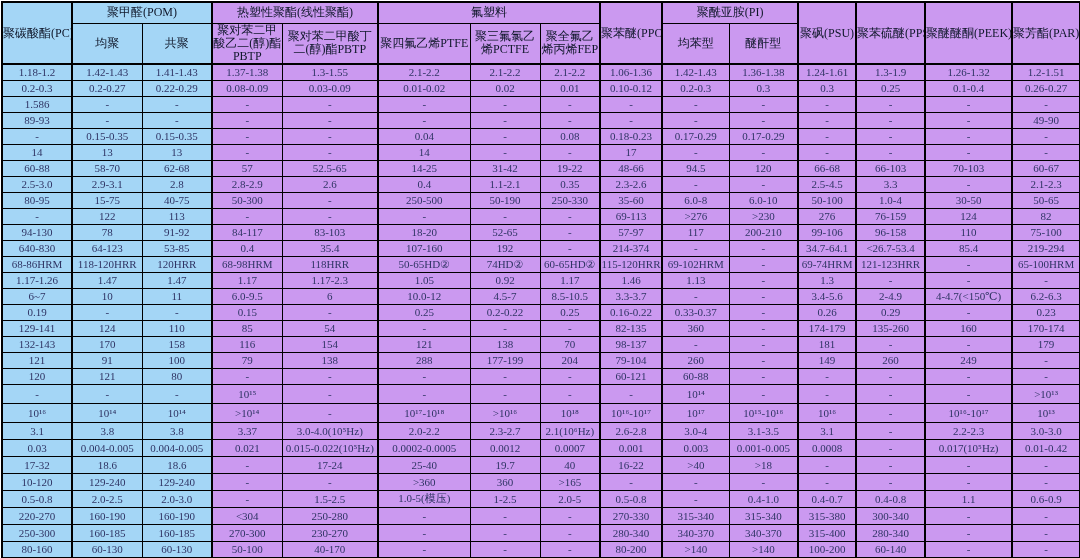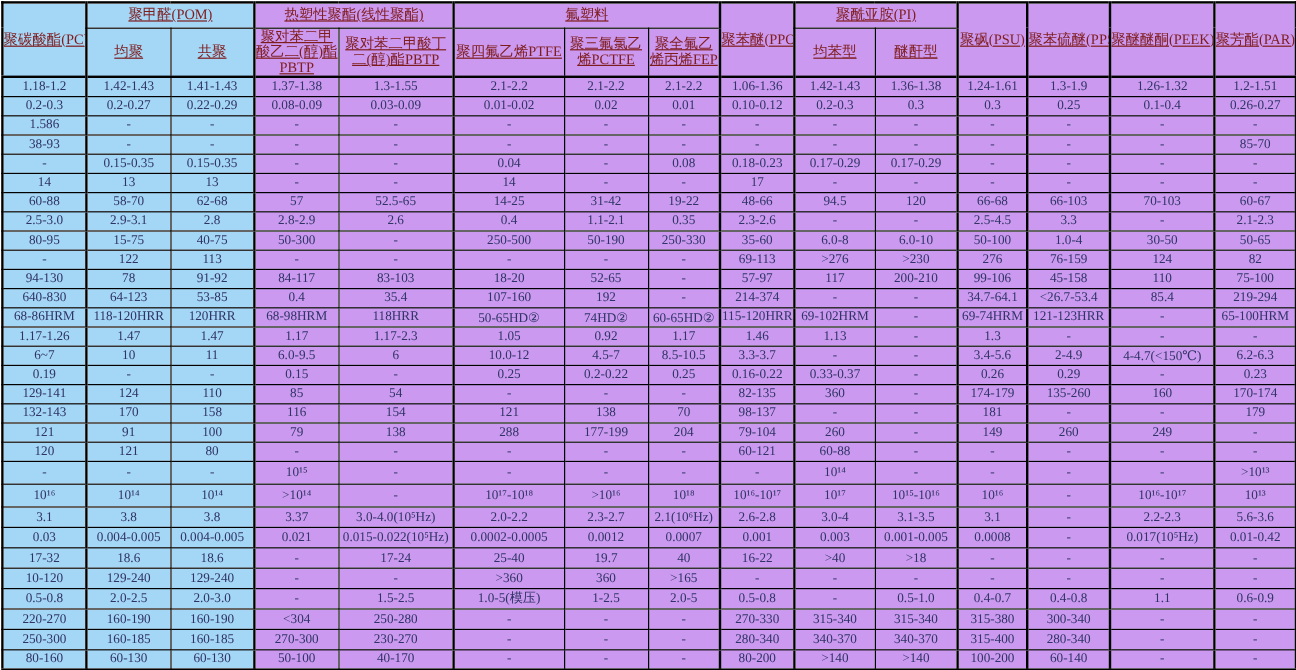--- a/index.html
+++ b/index.html
@@ -3,21 +3,21 @@
 <meta charset="utf-8">
 <style>
   html,body{margin:0;padding:0;background:#ffffff;}
   body{width:1080px;height:558px;overflow:hidden;
        font-family:"Liberation Serif","DejaVu Serif",serif;}
   .wrap{position:absolute;top:1px;left:1px;}
   table{border-collapse:collapse;table-layout:fixed;width:1078px;height:554px;
         border:2px solid #000;border-bottom:3px solid #000;}
   td,th{border:1px solid #000;padding:0;text-align:center;vertical-align:middle;
         overflow:hidden;white-space:nowrap;font-weight:normal;}
-  thead th{font-size:12px;color:#7f1d1d;line-height:13px;text-decoration:underline;}
+  thead th{font-size:12px;color:#0f172a;line-height:13px;}
   thead th.wrapok{white-space:normal;}
   tbody td{font-size:11px;color:#2f3464;letter-spacing:0;}
   .blue{background:#a4d6f6;}
   .purple{background:#cb99f0;}
   .sep{border-right:2px solid #000;}
   thead tr.g{height:21px;}
   thead tr.s{height:41px;}
   thead{border-bottom:2px solid #000;}
   tbody tr{height:16px;}
   tbody tr.tall{height:19px;}
@@ -116,35 +116,35 @@
           <td class="purple sep">-</td>
           <td class="purple sep">-</td>
           <td class="purple">-</td>
           <td class="purple sep">-</td>
           <td class="purple sep">-</td>
           <td class="purple sep">-</td>
           <td class="purple sep">-</td>
           <td class="purple">-</td>
         </tr>
         <tr>
-          <td class="blue sep">38-93</td>
+          <td class="blue sep">89-93</td>
           <td class="blue">-</td>
           <td class="blue sep">-</td>
           <td class="purple">-</td>
           <td class="purple sep">-</td>
           <td class="purple">-</td>
           <td class="purple">-</td>
           <td class="purple sep">-</td>
           <td class="purple sep">-</td>
           <td class="purple">-</td>
           <td class="purple sep">-</td>
           <td class="purple sep">-</td>
           <td class="purple sep">-</td>
           <td class="purple sep">-</td>
-          <td class="purple">85-70</td>
+          <td class="purple">49-90</td>
         </tr>
         <tr>
           <td class="blue sep">-</td>
           <td class="blue">0.15-0.35</td>
           <td class="blue sep">0.15-0.35</td>
           <td class="purple">-</td>
           <td class="purple sep">-</td>
           <td class="purple">0.04</td>
           <td class="purple">-</td>
           <td class="purple sep">0.08</td>
@@ -247,21 +247,21 @@
           <td class="blue sep">91-92</td>
           <td class="purple">84-117</td>
           <td class="purple sep">83-103</td>
           <td class="purple">18-20</td>
           <td class="purple">52-65</td>
           <td class="purple sep">-</td>
           <td class="purple sep">57-97</td>
           <td class="purple">117</td>
           <td class="purple sep">200-210</td>
           <td class="purple sep">99-106</td>
-          <td class="purple sep">45-158</td>
+          <td class="purple sep">96-158</td>
           <td class="purple sep">110</td>
           <td class="purple">75-100</td>
         </tr>
         <tr>
           <td class="blue sep">640-830</td>
           <td class="blue">64-123</td>
           <td class="blue sep">53-85</td>
           <td class="purple">0.4</td>
           <td class="purple sep">35.4</td>
           <td class="purple">107-160</td>
@@ -453,21 +453,21 @@
           <td class="purple sep">3.0-4.0(10⁵Hz)</td>
           <td class="purple">2.0-2.2</td>
           <td class="purple">2.3-2.7</td>
           <td class="purple sep">2.1(10⁶Hz)</td>
           <td class="purple sep">2.6-2.8</td>
           <td class="purple">3.0-4</td>
           <td class="purple sep">3.1-3.5</td>
           <td class="purple sep">3.1</td>
           <td class="purple sep">-</td>
           <td class="purple sep">2.2-2.3</td>
-          <td class="purple">5.6-3.6</td>
+          <td class="purple">3.0-3.0</td>
         </tr>
         <tr class="mid">
           <td class="blue sep">0.03</td>
           <td class="blue">0.004-0.005</td>
           <td class="blue sep">0.004-0.005</td>
           <td class="purple">0.021</td>
           <td class="purple sep">0.015-0.022(10⁵Hz)</td>
           <td class="purple">0.0002-0.0005</td>
           <td class="purple">0.0012</td>
           <td class="purple sep">0.0007</td>
@@ -517,21 +517,21 @@
           <td class="blue sep">0.5-0.8</td>
           <td class="blue">2.0-2.5</td>
           <td class="blue sep">2.0-3.0</td>
           <td class="purple">-</td>
           <td class="purple sep">1.5-2.5</td>
           <td class="purple">1.0-5(模压)</td>
           <td class="purple">1-2.5</td>
           <td class="purple sep">2.0-5</td>
           <td class="purple sep">0.5-0.8</td>
           <td class="purple">-</td>
-          <td class="purple sep">0.5-1.0</td>
+          <td class="purple sep">0.4-1.0</td>
           <td class="purple sep">0.4-0.7</td>
           <td class="purple sep">0.4-0.8</td>
           <td class="purple sep">1.1</td>
           <td class="purple">0.6-0.9</td>
         </tr>
         <tr class="mid">
           <td class="blue sep">220-270</td>
           <td class="blue">160-190</td>
           <td class="blue sep">160-190</td>
           <td class="purple">&lt;304</td>

